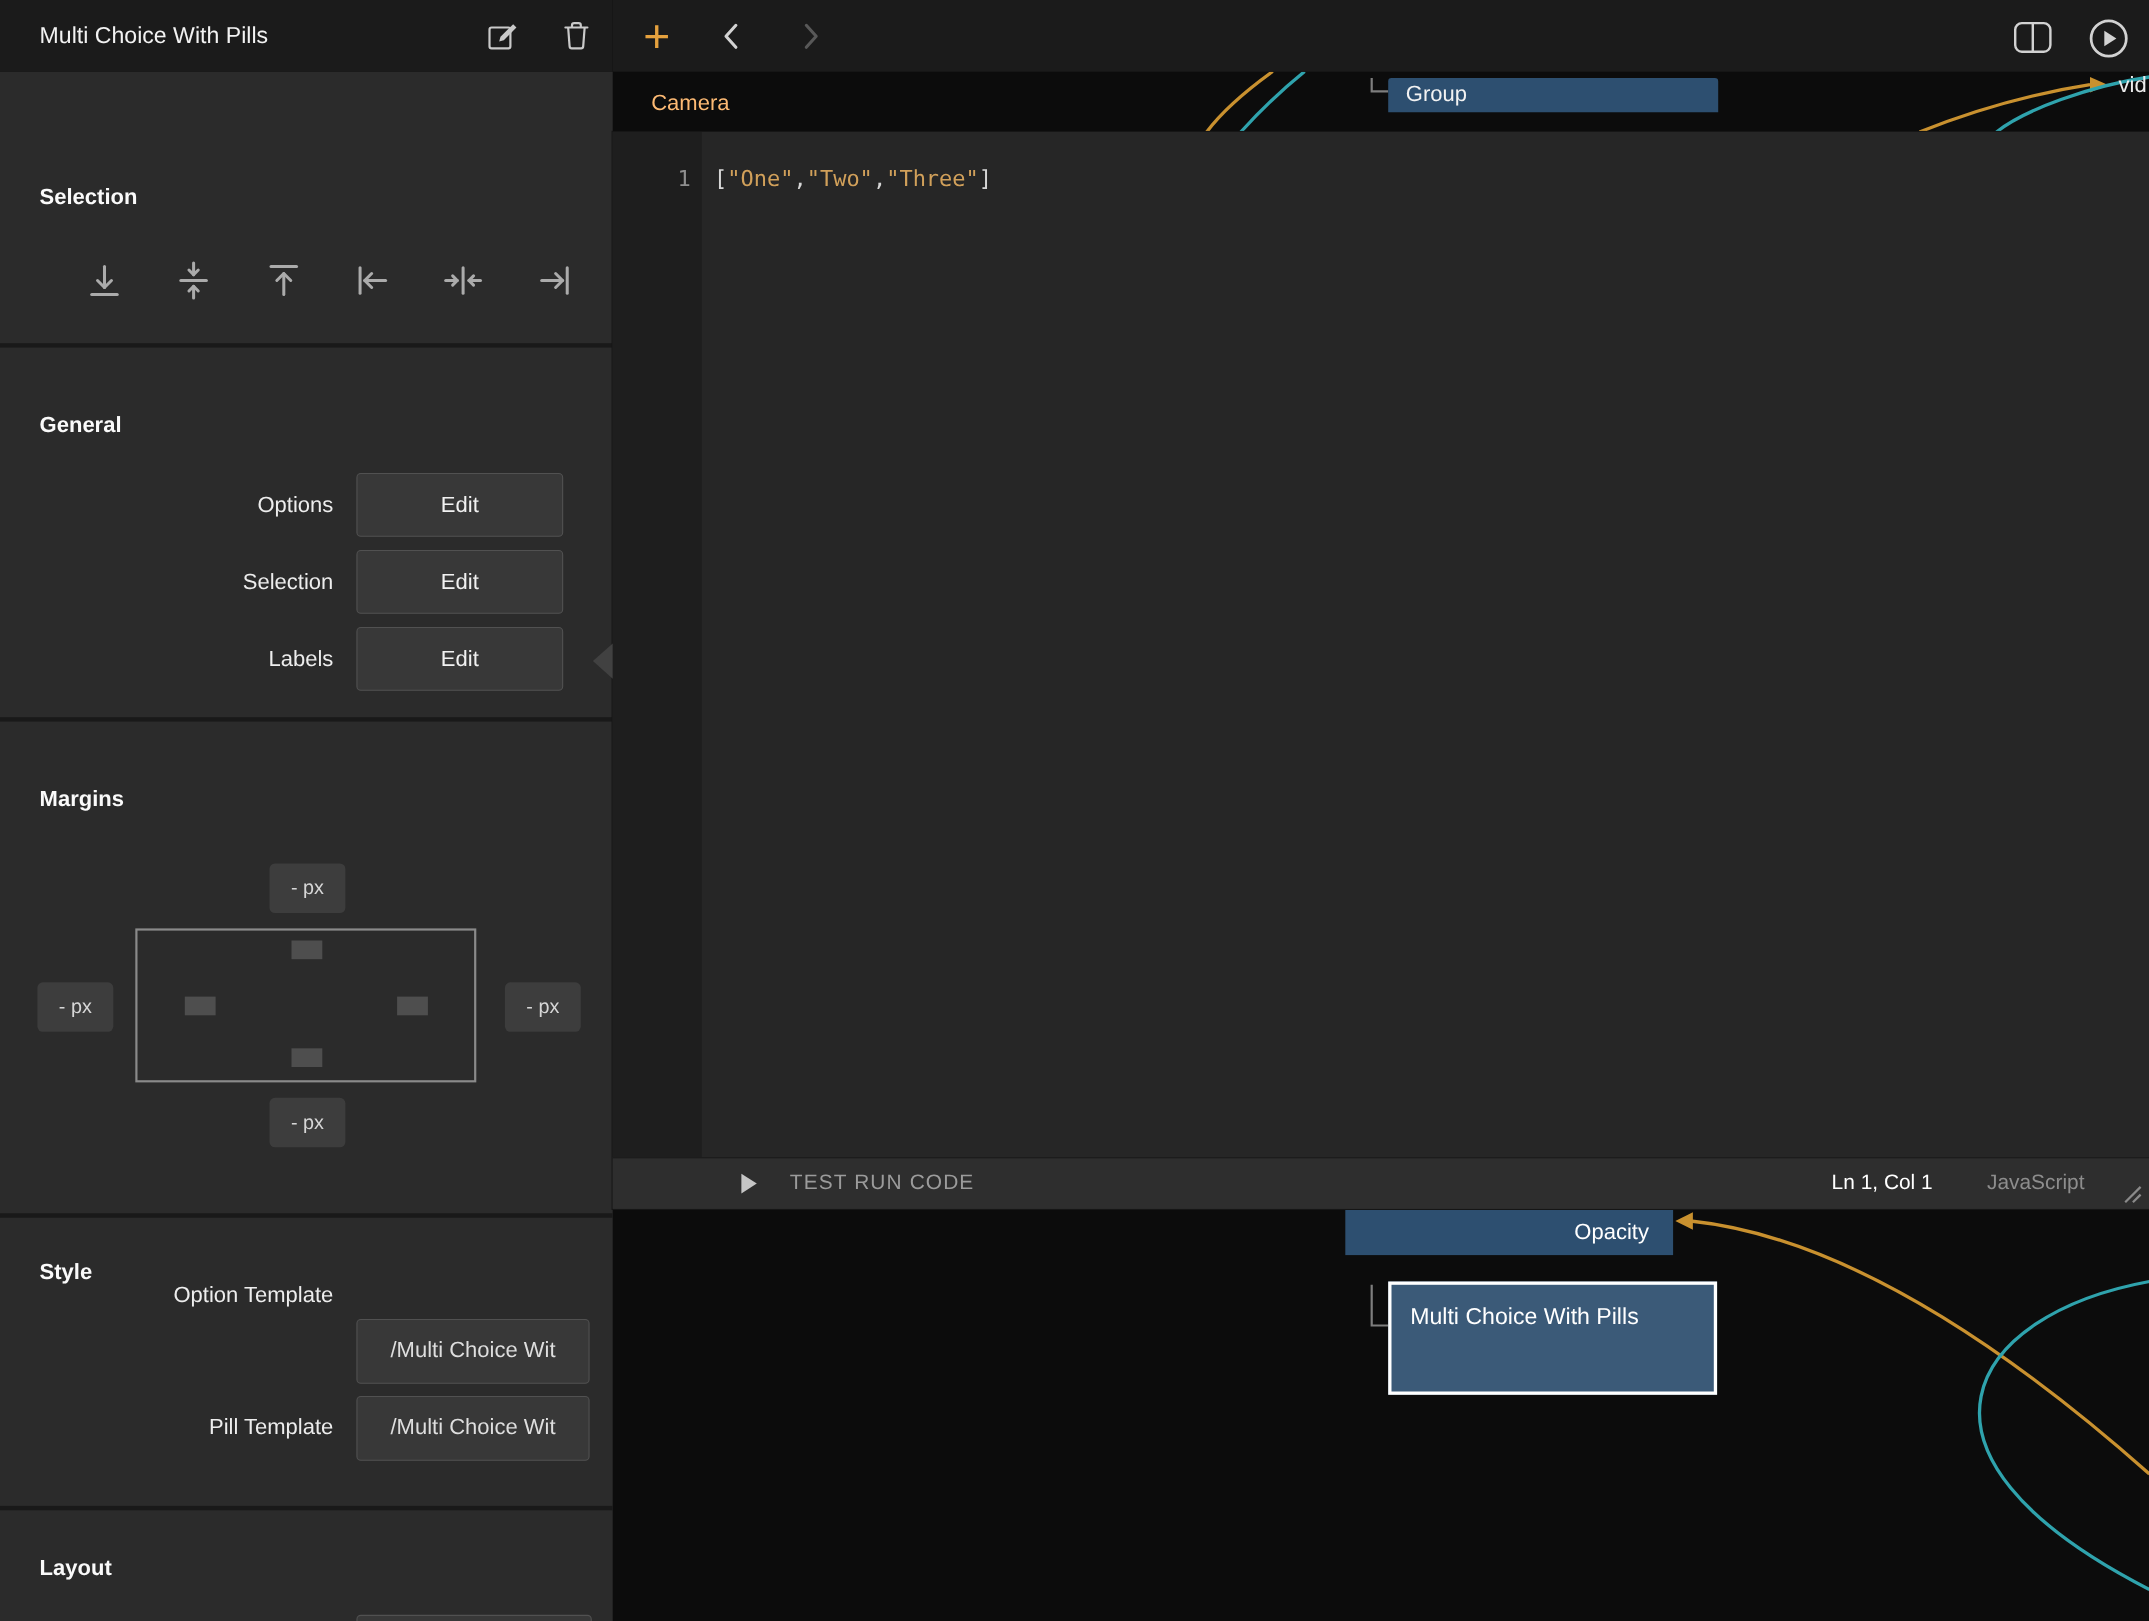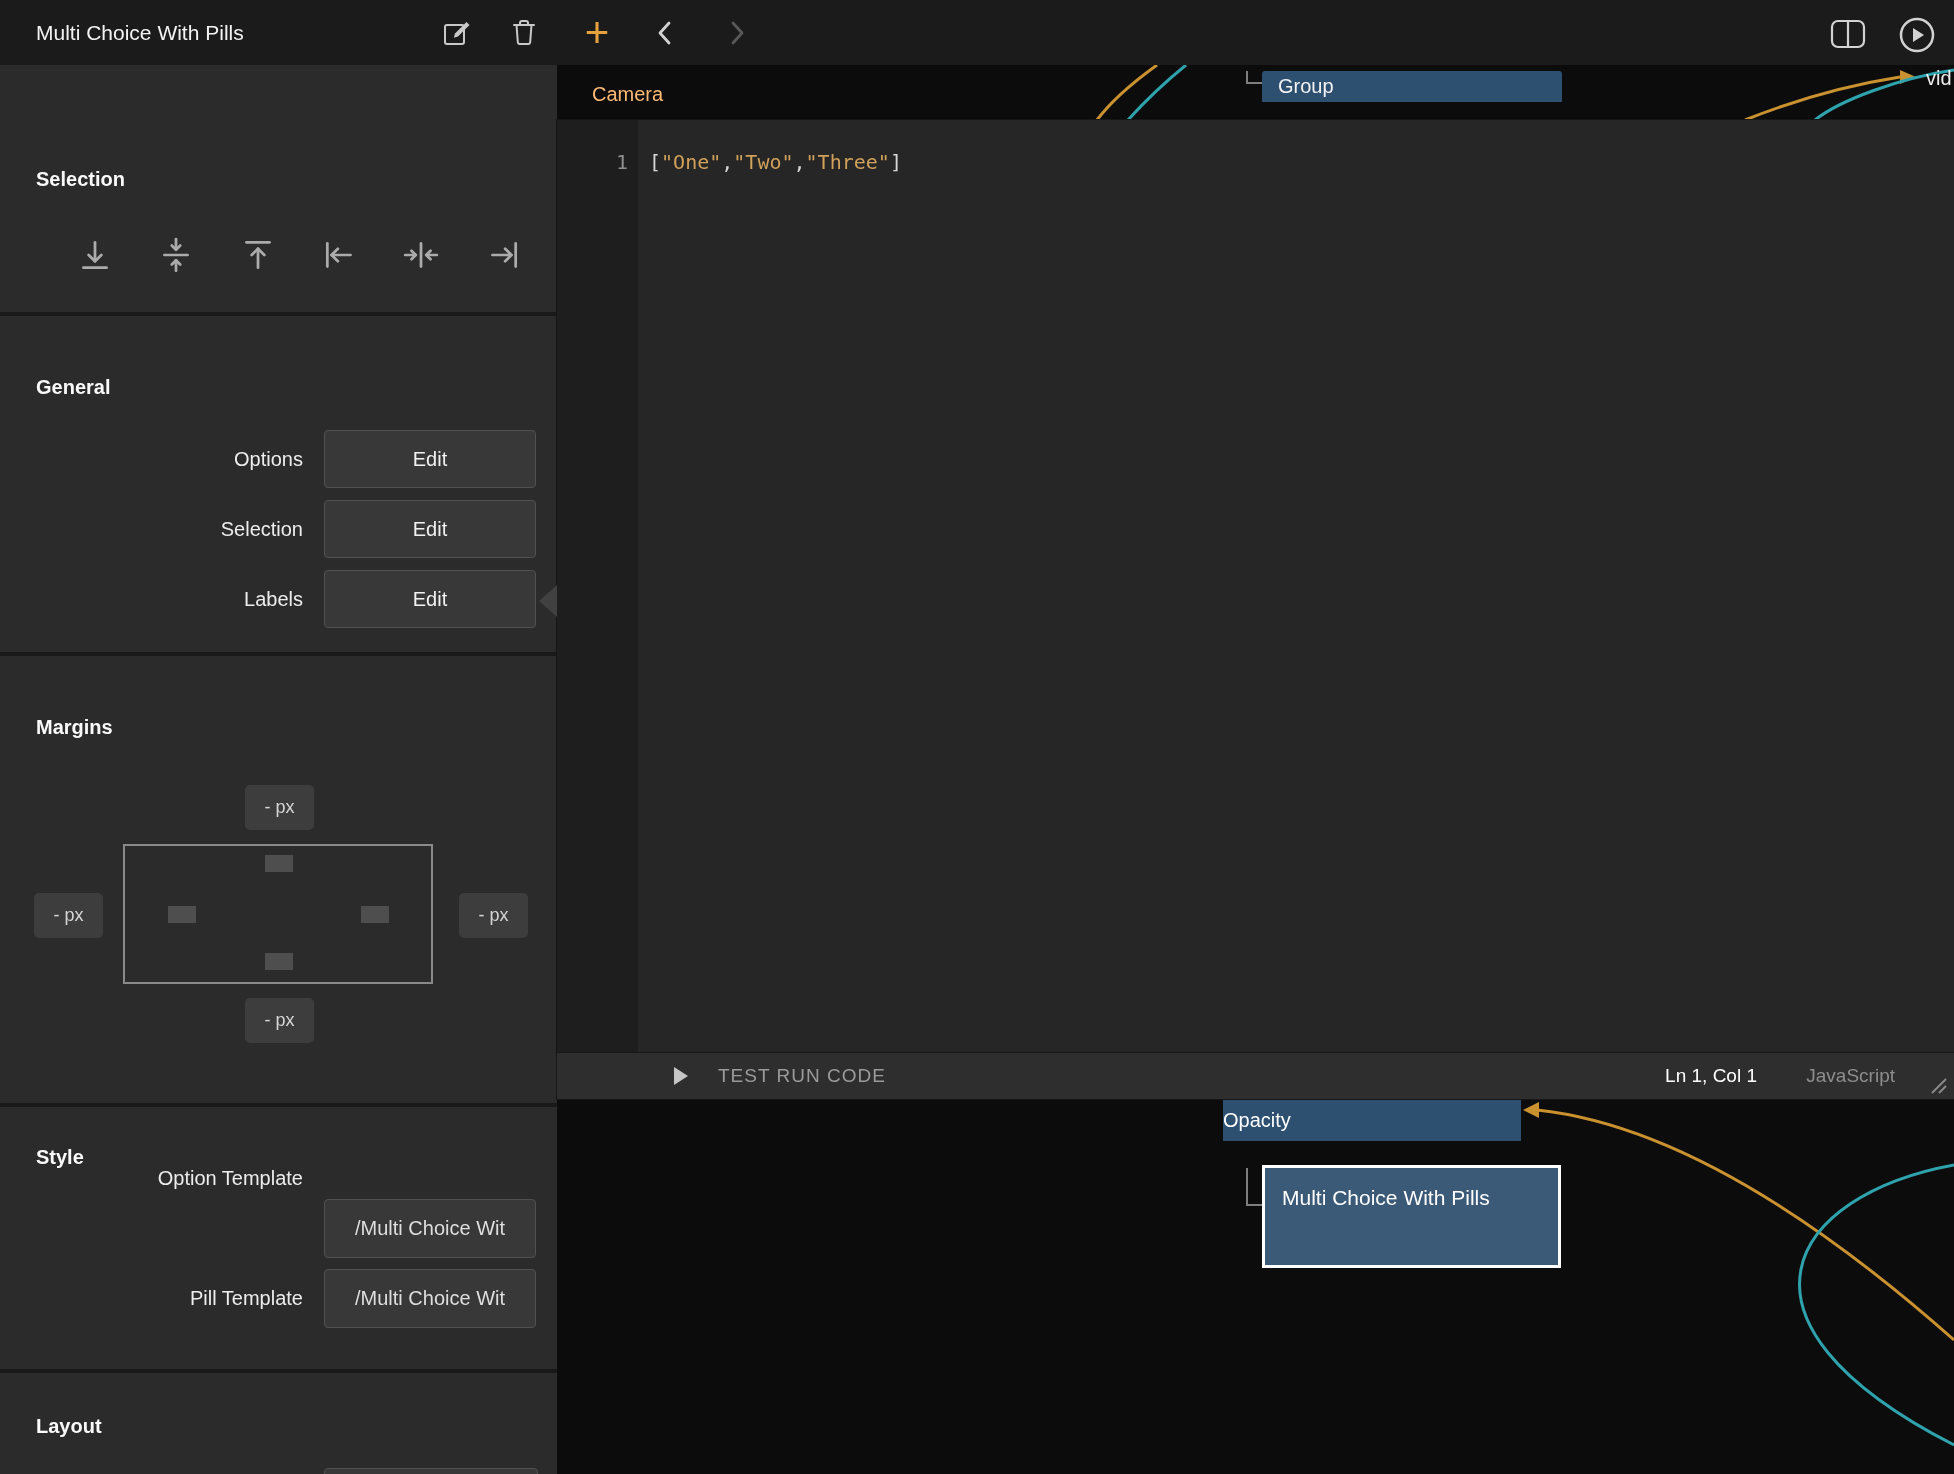--- a/index.html
+++ b/index.html
@@ -22,41 +22,41 @@
   .tb-right-btn{position:absolute;background:none;border:none;padding:0;cursor:pointer;}
   .split{left:1273px;top:19px;width:36px;height:30px;}
   .play{left:1340px;top:15px;width:40px;height:40px;}
 
   
   .sidebar{position:absolute;left:0;top:65px;width:557px;height:1409px;background:#2b2b2b;overflow:hidden;z-index:4;}
   .sec-h{position:absolute;left:36px;font-size:20px;font-weight:700;color:#fafafa;}
   .sep{position:absolute;left:0;width:557px;height:4px;background:#191919;}
   .align-btn{position:absolute;top:168px;width:44px;height:44px;background:none;border:none;padding:3px;cursor:pointer;}
   .row-label{position:absolute;left:0;width:303px;font-size:20px;color:#ededed;text-align:right;white-space:nowrap;}
-  .edit-btn2{position:absolute;left:324px;width:212px;height:58px;background:#383838;border:1px solid #515151;
+  .edit-btn2{position:absolute;left:324px;width:188px;height:58px;background:#383838;border:1px solid #515151;
              border-radius:4px;color:#f1f1f1;font-size:20px;cursor:pointer;}
   .value-box{position:absolute;left:324px;width:212px;height:59px;background:#383838;border:1px solid #515151;
              border-radius:4px;color:#dedede;font-size:20px;line-height:57px;padding:0 30px;box-sizing:border-box;
              overflow:hidden;white-space:nowrap;cursor:pointer;}
   .px-btn{position:absolute;width:69px;height:45px;background:#3d3d3d;border:none;border-radius:5px;
           color:#d6d6d6;font-size:18px;cursor:pointer;}
   .mbox{position:absolute;left:123px;top:779px;width:310px;height:140px;border:2px solid #8a8a8a;box-sizing:border-box;}
   .handle{position:absolute;width:28px;height:17px;background:#4e4e4e;}
   .partial-ctl{position:absolute;left:324px;top:1403px;width:212px;height:12px;background:#383838;
                border:1px solid #515151;border-radius:4px 4px 0 0;}
 
   
   .graph{position:absolute;left:557px;top:65px;width:1397px;height:1409px;background:#0c0c0c;overflow:hidden;z-index:1;}
   .wires{position:absolute;left:0;top:0;}
   .camera-label{position:absolute;left:35px;top:18px;font-size:20px;color:#fdba74;}
   .group-node{position:absolute;left:705px;top:6px;width:300px;height:31px;background:#2d4f70;border-radius:3px 3px 0 0;
               color:#f2f2f2;font-size:20px;line-height:31px;padding-left:16px;box-sizing:border-box;cursor:pointer;}
   .vid-label{position:absolute;left:1369px;top:2px;font-size:20px;color:#ececec;white-space:nowrap;}
   .opacity-node{position:absolute;left:666px;top:1034px;width:298px;height:42px;background:#2d4f70;color:#fff;
-                font-size:20px;line-height:42px;text-align:left;padding-right:22px;box-sizing:border-box;cursor:pointer;}
+                font-size:20px;line-height:42px;text-align:right;padding-right:22px;box-sizing:border-box;cursor:pointer;}
   .multi-node{position:absolute;left:705px;top:1100px;width:299px;height:103px;background:#3b5a78;
               border:3px solid #ffffff;box-sizing:border-box;color:#fff;font-size:21px;font-weight:500;
               line-height:29px;padding:15px 0 0 17px;cursor:pointer;}
   .multi-node .lbl{display:block;width:212px;}
 
   
   .editor{position:absolute;left:557px;top:120px;width:1397px;height:979px;background:#262626;
           box-shadow:0 0 0 1px #161616;z-index:5;}
   .gutter{position:absolute;left:0;top:0;width:81px;height:933px;background:#1e1e1e;}
   .line-num{position:absolute;right:10px;top:26px;font-family:"DejaVu Sans Mono",monospace;font-size:20px;

